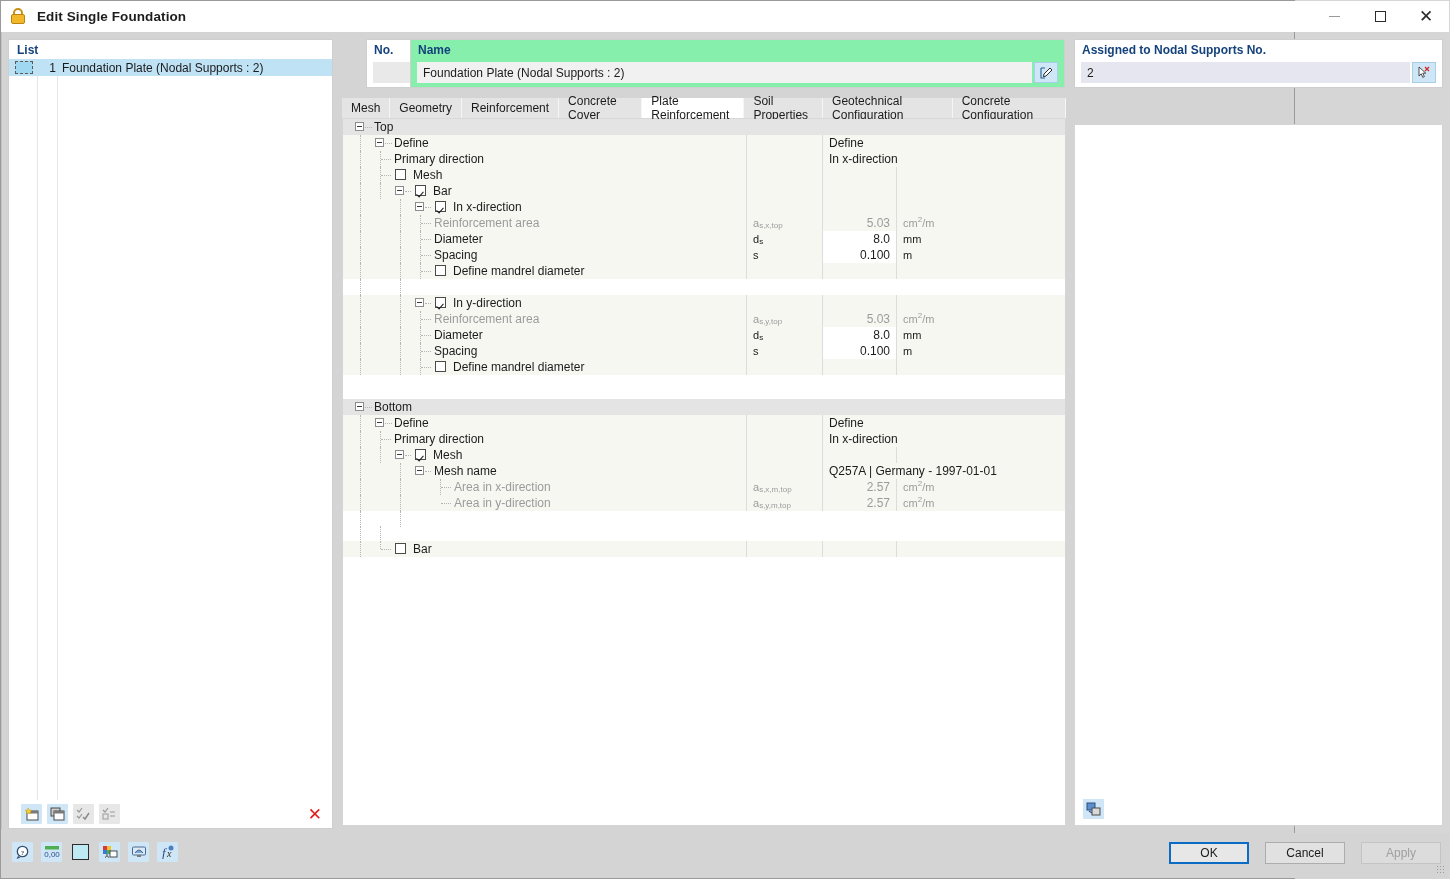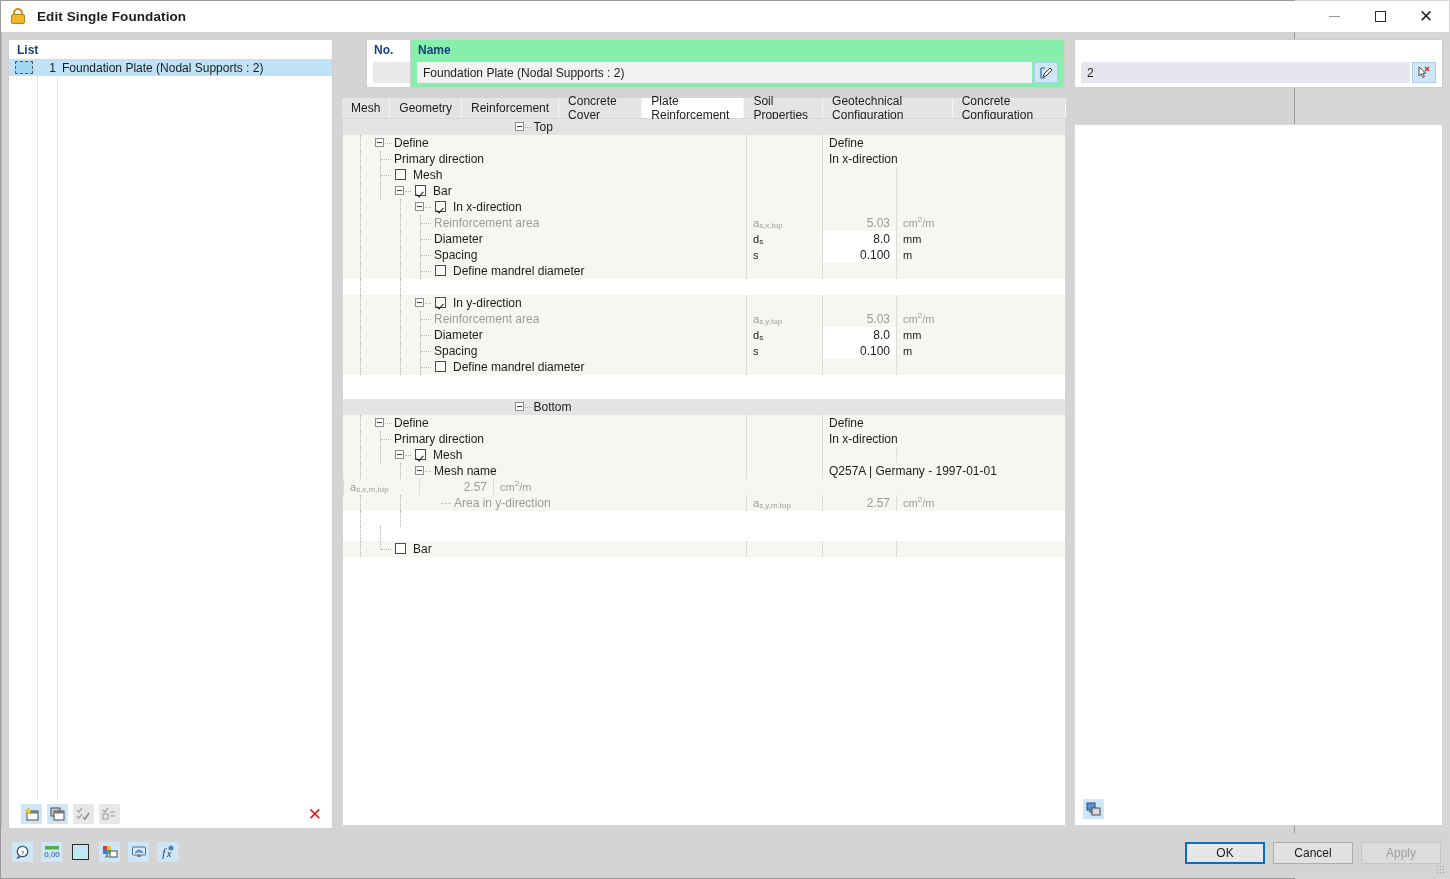--- a/index.html
+++ b/index.html
@@ -164,21 +164,21 @@
     background: #ffffff;
     border: 1px solid #d5d5d5; border-top: none;
   }
   .tree { position: relative; width: 722px; }
 
   .row {
     position: relative; height: 16px;
     display: flex; align-items: center;
     font-size: 12px;
   }
-  .row.group  { background: #e4e4e4; flex-direction: column; }
+  .row.group  { background: #e4e4e4; }
   .row.sub    { background: #f7f7f2; }
   .row.white  { background: #ffffff; }
 
   .c-name { position: relative; width: 403px; height: 16px; }
   .c-sym  { position: relative; width: 76px; height: 16px;
             border-left: 1px solid #dcdcdc; padding-left: 6px;
             display: flex; align-items: center; font-size: 11px; }
   .c-val  { position: relative; width: 74px; height: 16px;
             border-left: 1px solid #dcdcdc; padding-right: 6px;
             display: flex; align-items: center; justify-content: flex-end; font-size: 12px; }
@@ -245,21 +245,21 @@
   
   .bottombar {
     position: absolute; left: 0; bottom: 0;
     width: 1448px; height: 45px;
     background: #d4d4d4;
   }
   .bb-tools {
     position: absolute; left: 11px; top: 9px;
     display: flex; gap: 8px; align-items: center;
   }
-  .bb-btns { position: absolute; right: 8px; top: 9px; display: flex; gap: 8px; }
+  .bb-btns { position: absolute; right: 8px; top: 9px; display: flex; gap: 16px; }
   .dlgbtn {
     width: 80px; height: 22px;
     display: flex; align-items: center; justify-content: center;
     font-size: 12px; background: #e1e1e1; border: 1px solid #adadad;
   }
   .dlgbtn.primary { border: 2px solid #0a6cc4; background: #e7e7e7; }
   .dlgbtn.disabled { color: #a0a0a0; border-color: #c4c4c4; background: #dcdcdc; }
   .grip {
     position: absolute; right: 3px; bottom: 3px;
     width: 10px; height: 10px;
@@ -347,20 +347,21 @@
     <div class="fld-input white" style="right:32px;">Foundation Plate (Nodal Supports : 2)</div>
     <div class="fld-btn" style="right:6px;">
       <svg width="14" height="14" viewBox="0 0 14 14">
           <path d="M2 2 h4 M2 2 v10 h4" stroke="#2c5f96" fill="none" stroke-width="1.1"></path>
           <path d="M11 2 l2 2 l-6 6 l-2.6 .6 l.6 -2.6 Z" fill="#fff" stroke="#2b2b2b" stroke-width="1"></path>
         </svg>
     </div>
   </div>
 
   <div class="assign-box">
+    <div class="fld-label">Assigned to Nodal Supports No.</div>
     <div class="fld-input lav" style="right:32px;">2</div>
     <div class="fld-btn" style="right:6px;">
       <svg width="14" height="14" viewBox="0 0 14 14">
           <path d="M2 1 l0 9 l2.2 -2.2 l1.6 3.6 l1.6 -.8 l-1.6 -3.4 l3 0 Z" fill="#fff" stroke="#3a3a3a" stroke-width=".9"></path>
           <path d="M8 1 l4 4 M12 1 l-4 4" stroke="#d42b2b" stroke-width="1.3"></path>
         </svg>
     </div>
   </div>
 
   <div class="tabs">
@@ -637,20 +638,27 @@
           <div class="vline" style="left:57px;"></div>
           <div class="exp" style="left:72px;"></div>
           <div class="hline" style="left:82px;width:6px;"></div>
           <div class="lbl" style="left:91px;">Mesh name</div>
         </div>
         <div class="c-sym"></div>
         <div class="c-span">Q257A | Germany - 1997-01-01</div>
       </div>
 
       <div class="row sub">
+        <div class="c-name">
+          <div class="vline" style="left:17px;"></div>
+          <div class="vline" style="left:57px;"></div>
+          <div class="vline" style="left:97px;"></div>
+          <div class="hline" style="left:98px;width:10px;"></div>
+          <div class="lbl dim" style="left:111px;">Area in x-direction</div>
+        </div>
         <div class="c-sym dim">a<sub>s,x,m,top</sub></div>
         <div class="c-val dim">2.57</div>
         <div class="c-unit dim">cm<sup>2</sup>/m</div>
       </div>
 
       <div class="row sub">
         <div class="c-name">
           <div class="vline" style="left:17px;"></div>
           <div class="vline" style="left:57px;"></div>
           <div class="hline" style="left:98px;width:10px;"></div>

